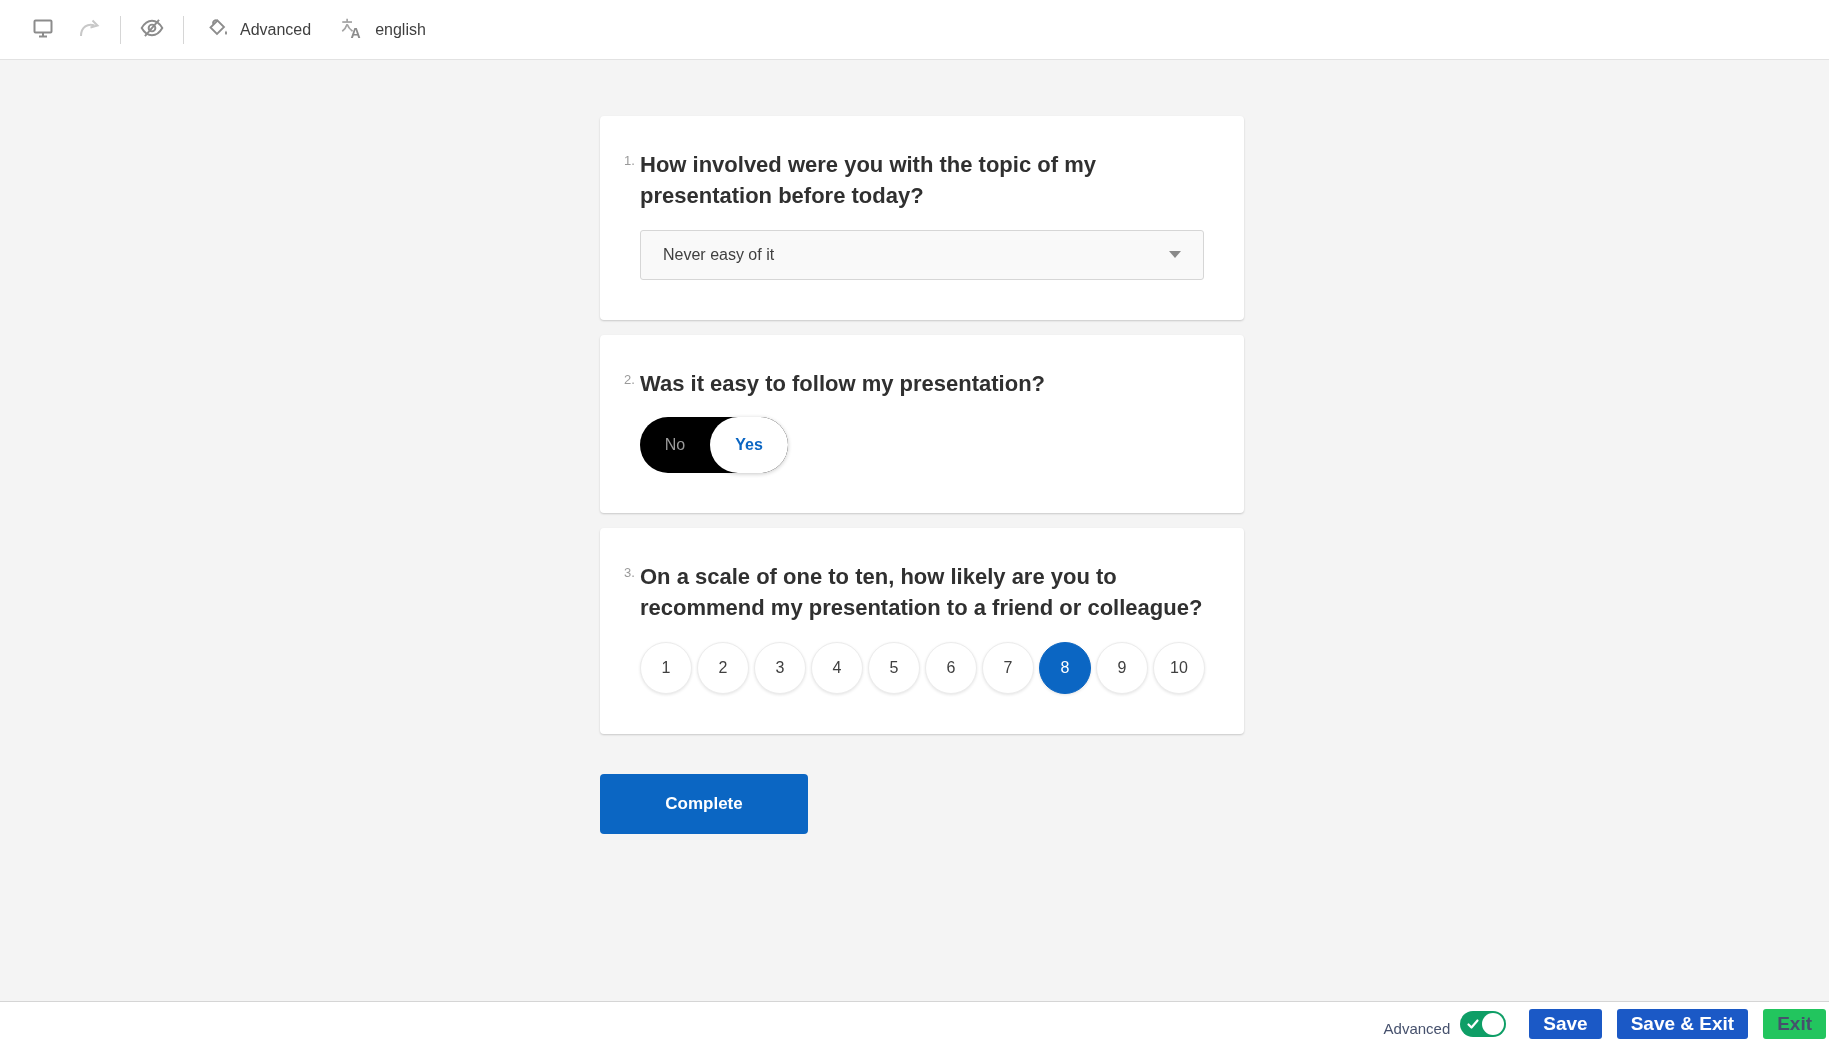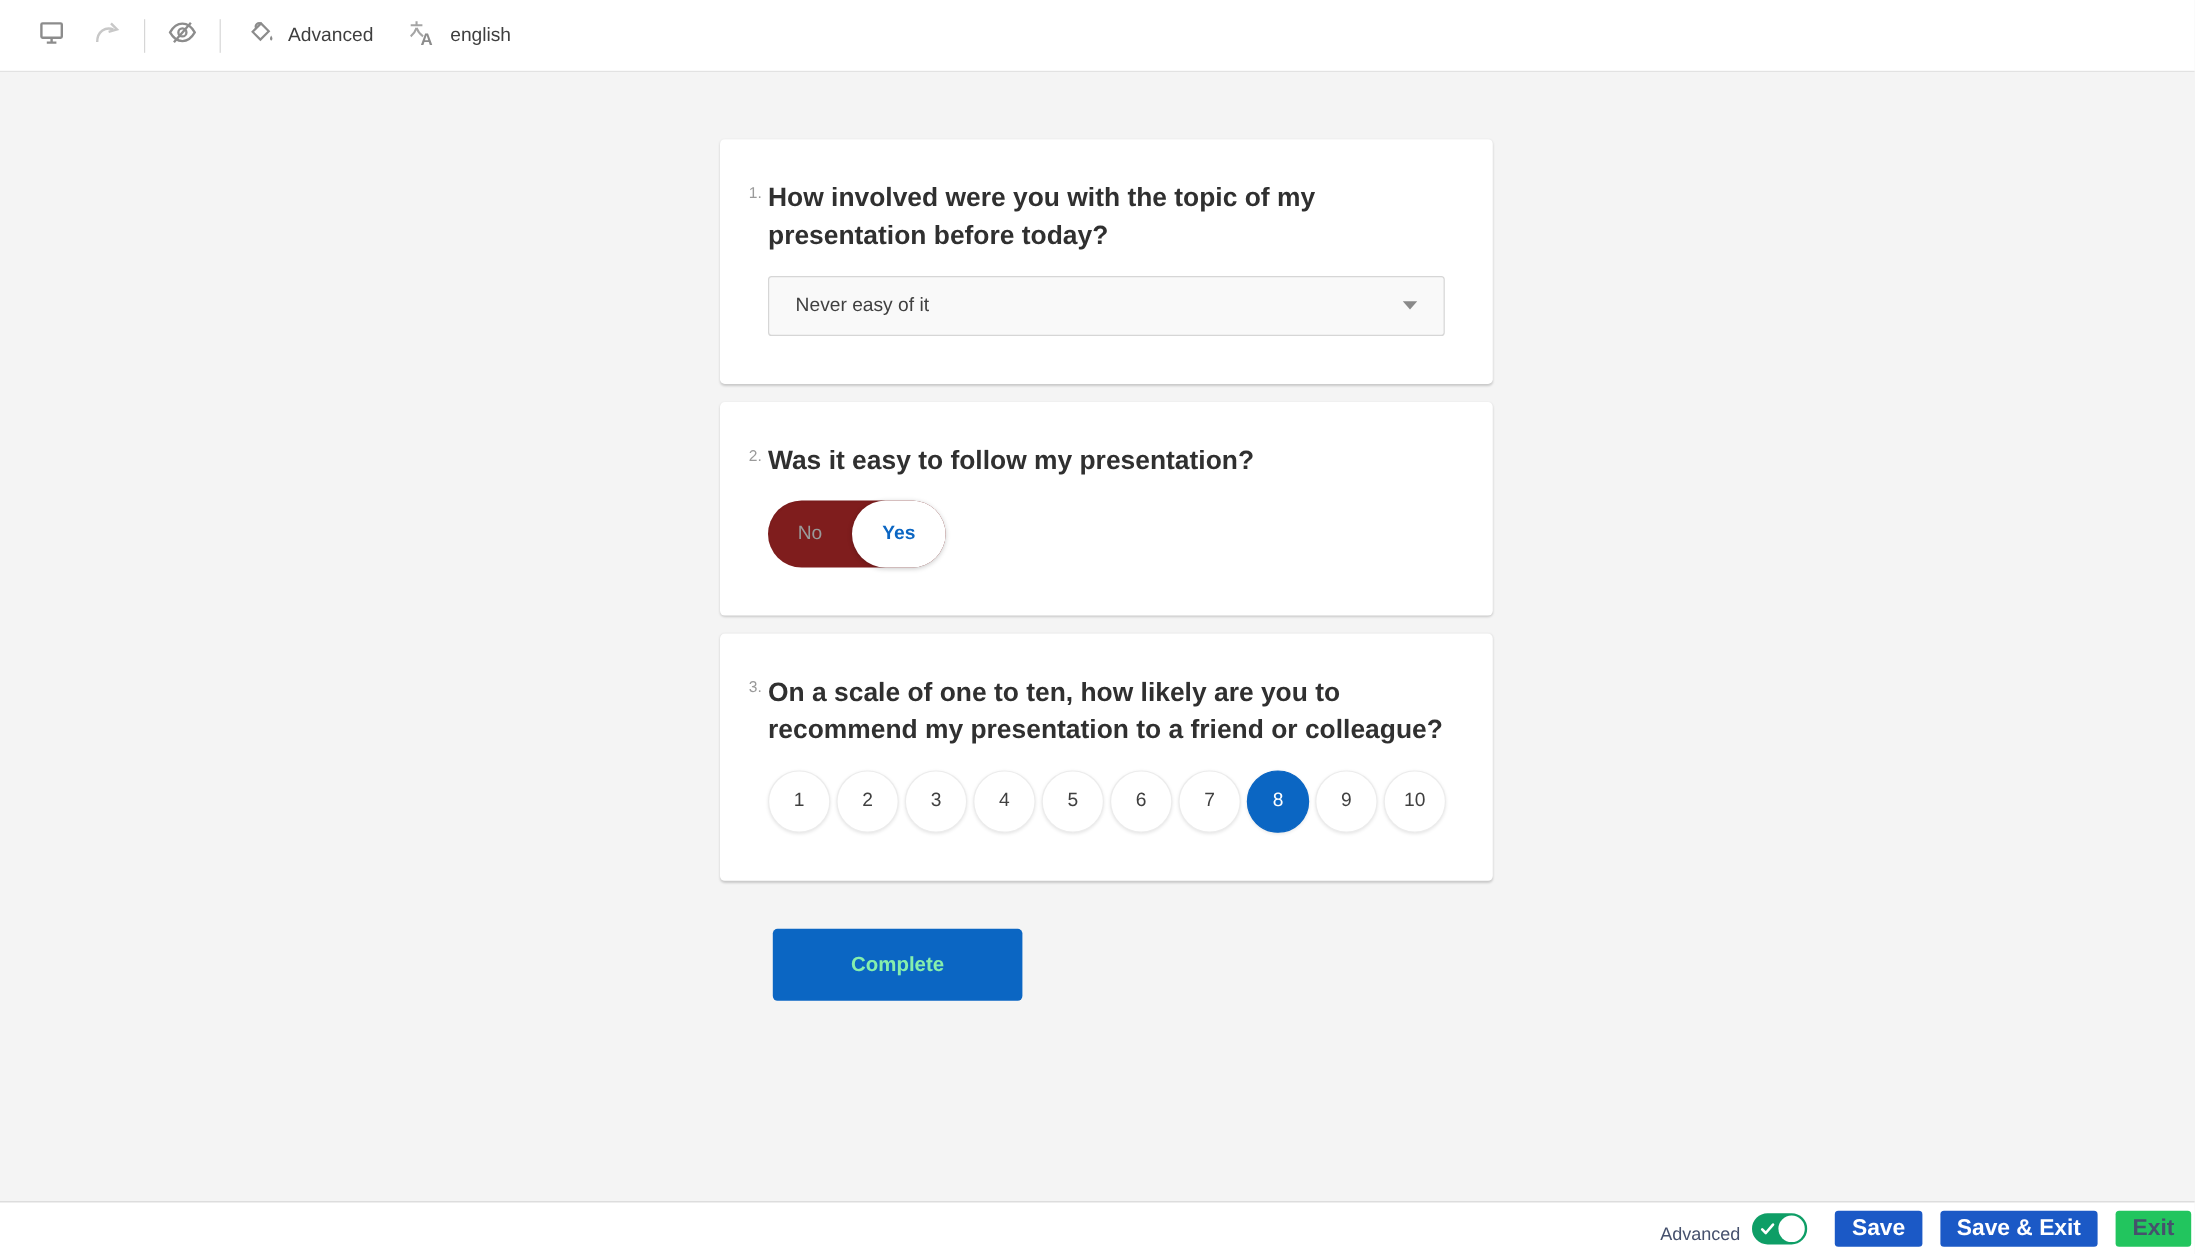--- a/index.html
+++ b/index.html
@@ -57,21 +57,21 @@
   .dropdown{
     height:50px;background:#f9f9f9;border:1px solid #d6d6d6;border-radius:3px;
     display:flex;align-items:center;justify-content:space-between;
     padding:0 22px;cursor:pointer;
   }
   .dropdown-value{font-size:16px;color:var(--text-mid);}
   .caret{width:0;height:0;border-left:6px solid transparent;border-right:6px solid transparent;border-top:7px solid #8a8a8a;}
   
   .bool{
     display:flex;align-items:center;height:56px;width:148px;
-    background:#7f1d1d;border-radius:28px;cursor:pointer;
+    background:#000000;border-radius:28px;cursor:pointer;
     box-shadow:inset 0 1px 2px rgba(0,0,0,0.06);
   }
   .bool-no{flex:1;text-align:center;color:var(--text-gray);font-size:16px;}
   .bool-thumb{
     width:78px;height:56px;background:#fff;border-radius:28px;flex:none;
     display:flex;align-items:center;justify-content:center;
     color:var(--accent);font-weight:bold;font-size:16px;
     box-shadow:0 1px 4px rgba(0,0,0,0.22);
   }
   
@@ -79,22 +79,22 @@
   .rate{
     width:52px;height:52px;border-radius:50%;background:#fff;flex:none;
     border:1px solid #ececec;box-shadow:0 1px 3px rgba(0,0,0,0.10);
     display:flex;align-items:center;justify-content:center;
     font-size:16px;color:var(--text-mid);cursor:pointer;
   }
   .rate.selected{background:var(--accent);color:#fff;border-color:var(--accent);}
   
   .complete-btn{
     margin-top:40px;width:208px;height:60px;border:none;border-radius:4px;
-    background:var(--accent);color:#86efac;font-family:inherit;
-    font-size:17px;font-weight:bold;cursor:pointer;display:block;margin-left:44px;
+    background:var(--accent);color:#ffffff;font-family:inherit;
+    font-size:17px;font-weight:bold;cursor:pointer;display:block;
   }
   
   .footer{
     height:44px;background:#fff;border-top:1px solid #d5d5d5;
     display:flex;align-items:center;justify-content:flex-end;
     padding-right:3px;gap:15px;
   }
   .adv-wrap{display:flex;align-items:flex-end;gap:10px;margin-right:8px;}
   .adv-label{font-size:15px;color:var(--navy);}
   .switch{

